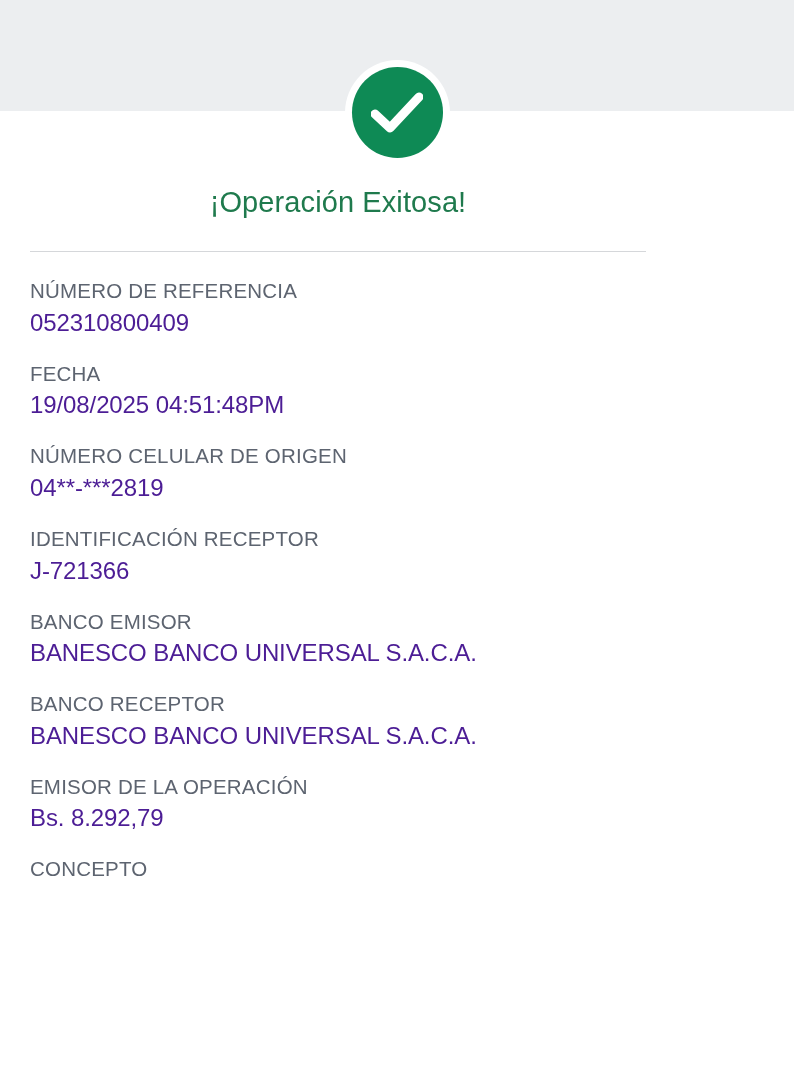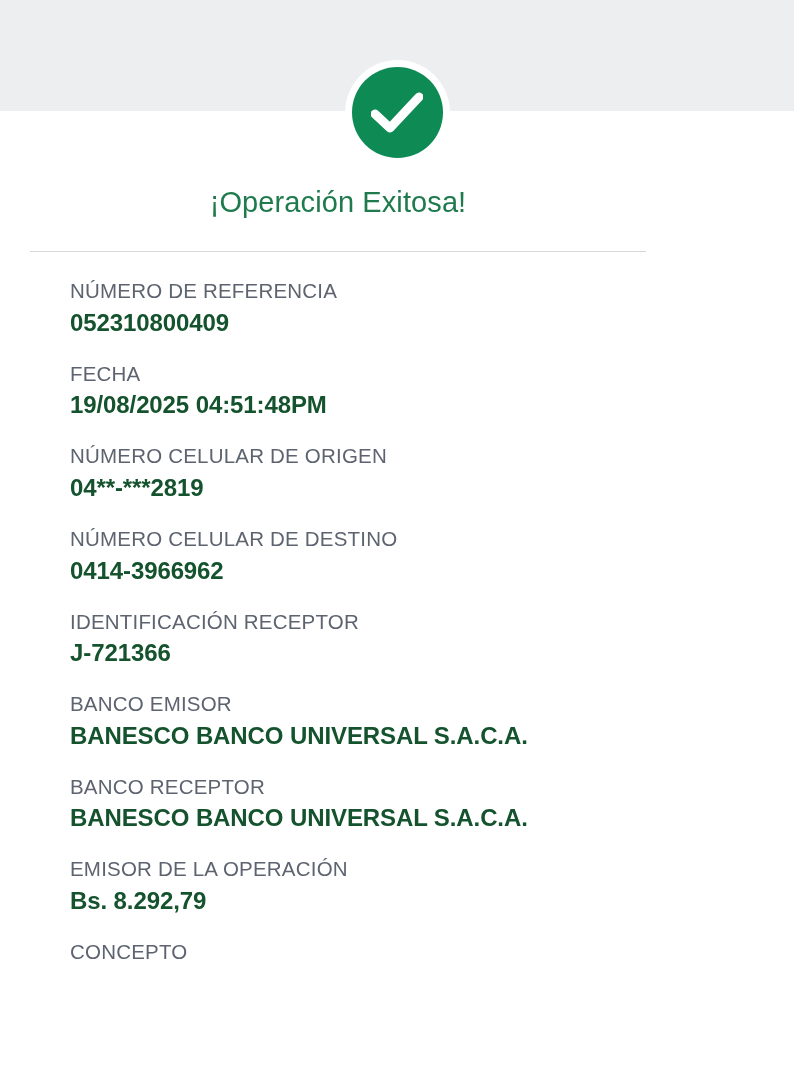--- a/index.html
+++ b/index.html
@@ -74,43 +74,42 @@
   }
 
   .divider {
     height: 1px;
     background: #d5d7da;
     margin: 0 30px 0 30px;
   }
 
   .fields {
     padding: 26px 30px 0 30px;
-    margin-left: 40px;
   }
 
   .field {
     margin-bottom: 23px;
   }
   .field:last-child {
     margin-bottom: 0;
   }
 
   .field-label {
     color: #5d6470;
     font-size: 20.5px;
     font-weight: 400;
     letter-spacing: 0.2px;
     line-height: 1.25;
     margin-bottom: 4px;
   }
 
   .field-value {
-    color: #14532d;
+    color: #4c1d95;
     font-size: 22.5px;
-    font-weight: bold;
+    font-weight: normal;
     letter-spacing: -0.1px;
     line-height: 1.25;
   }
 
   .field-value.big {
     font-size: 24px;
   }
 </style>
 </head>
 <body>
@@ -145,24 +144,20 @@
       <div class="field">
         <div class="field-label">FECHA</div>
         <div class="field-value big">19/08/2025 04:51:48PM</div>
       </div>
 
       <div class="field">
         <div class="field-label">NÚMERO CELULAR DE ORIGEN</div>
         <div class="field-value big">04**-***2819</div>
       </div>
 
-      <div class="field">
-        <div class="field-label">NÚMERO CELULAR DE DESTINO</div>
-        <div class="field-value big">0414-3966962</div>
-      </div>
 
       <div class="field">
         <div class="field-label">IDENTIFICACIÓN RECEPTOR</div>
         <div class="field-value big">J-721366</div>
       </div>
 
       <div class="field">
         <div class="field-label">BANCO EMISOR</div>
         <div class="field-value big">BANESCO BANCO UNIVERSAL S.A.C.A.</div>
       </div>

